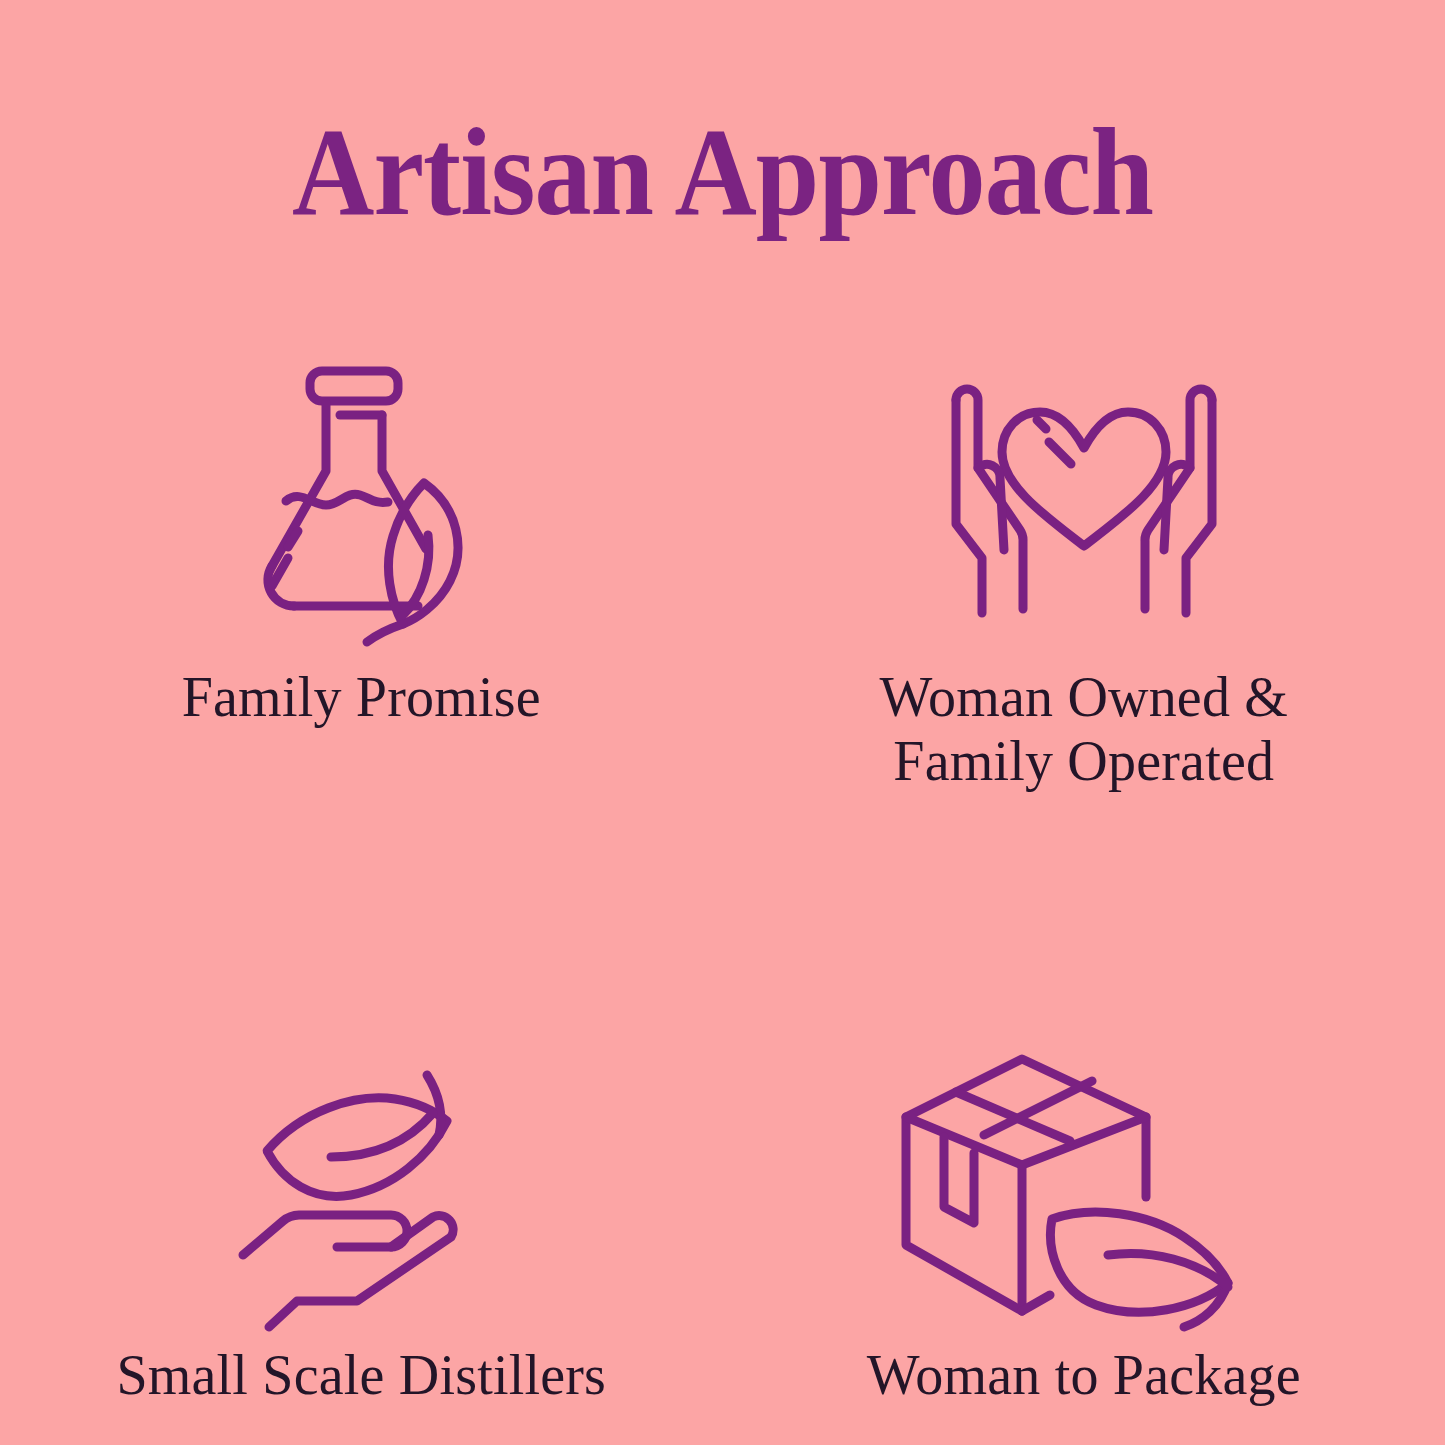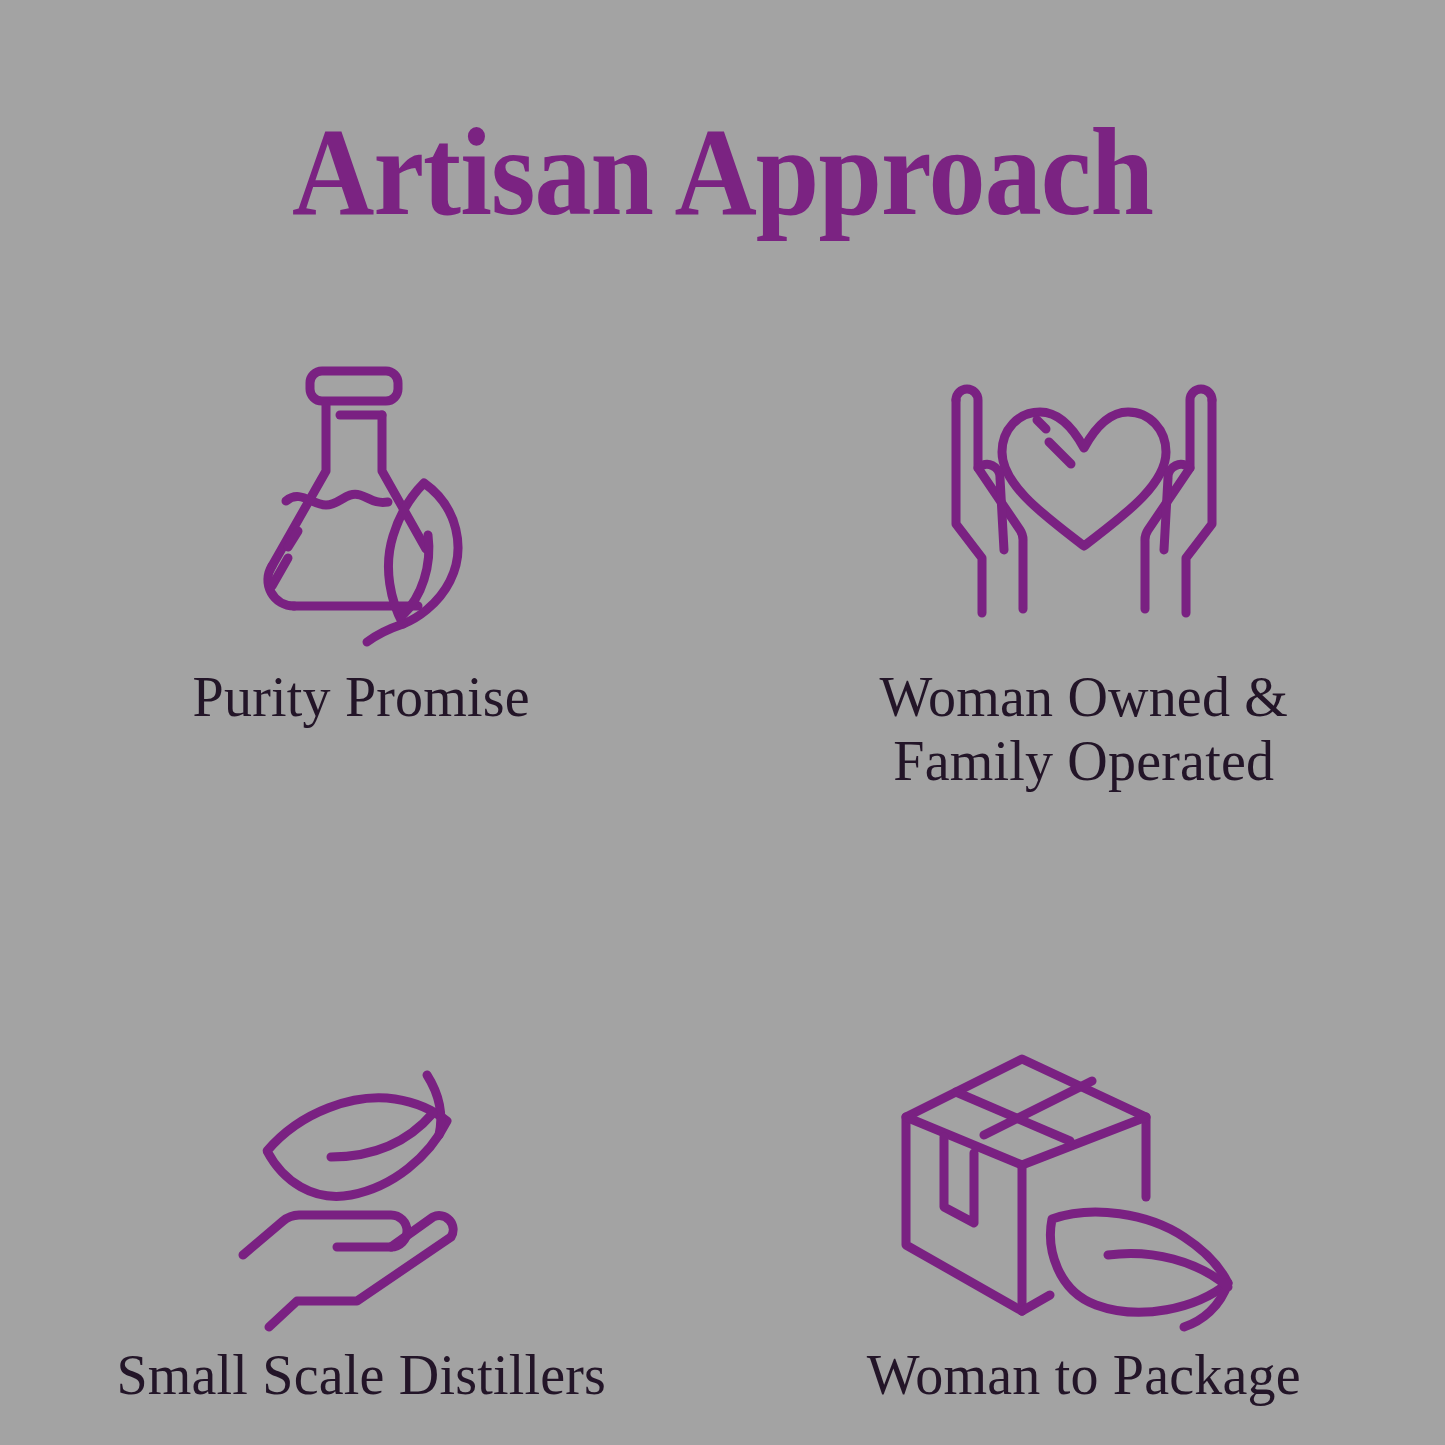--- a/index.html
+++ b/index.html
@@ -10,21 +10,21 @@
     width: 1445px;
     height: 1445px;
     background: #f8f7f6;
     font-family: "Liberation Serif", "DejaVu Serif", serif;
     overflow: hidden;
   }
   .page {
     position: relative;
     width: 1445px;
     height: 1445px;
-    background: #a3a3a3;
+    background: #fca5a5;
     box-sizing: border-box;
   }
 
   
   .title {
     position: absolute;
     top: 108px;
     left: 0;
     width: 1445px;
     text-align: center;
@@ -123,21 +123,21 @@
           <path class="stroke" d="M72 178 l-10 16"></path>
           <path class="stroke" d="M62 205 l-16 28"></path>
 
           <path class="stroke" d="M198 130 c34 24 42 66 26 98 c-12 24 -34 38 -47 43 c-12 -22 -20 -56 -10 -88 c8 -26 20 -42 31 -53 z"></path>
 
           <path class="stroke" d="M202 182 c4 30 -6 62 -26 81"></path>
 
           <path class="stroke" d="M177 271 c-18 6 -28 12 -36 18"></path>
         </svg>
       </div>
-      <div class="feature-label">Purity Promise</div>
+      <div class="feature-label">Family Promise</div>
     </div>
 
     <div class="cell cell-r1">
       <div class="icon-wrap wide">
         <svg width="320" height="280" viewBox="0 0 320 280" aria-hidden="true">
 
           <path class="stroke" d="M160 120 c-12 -22 -26 -36 -44 -36 c-22 0 -38 18 -38 40 c0 34 46 66 82 94 c36 -28 82 -60 82 -94 c0 -22 -16 -40 -38 -40 c-18 0 -32 14 -44 36 z" transform="translate(0,-30)"></path>
 
           <path class="stroke" d="M113 62 l9 9"></path>
 

